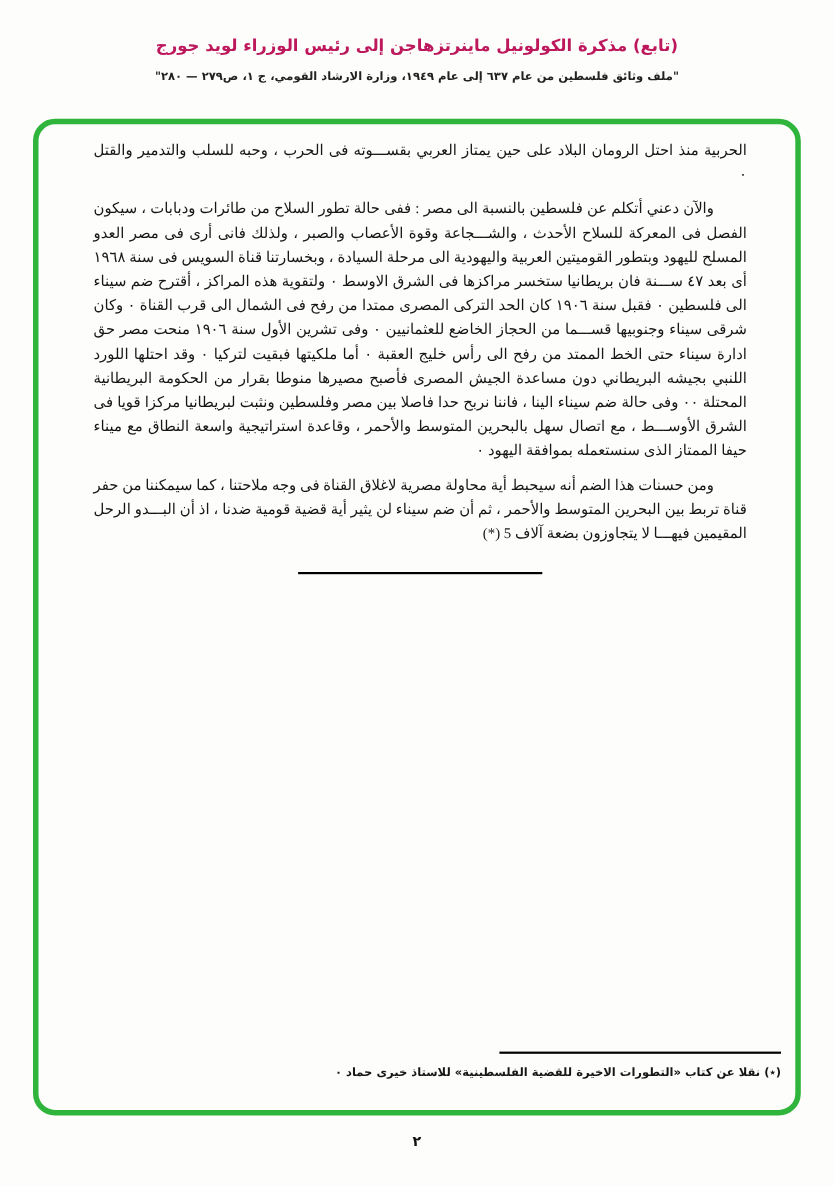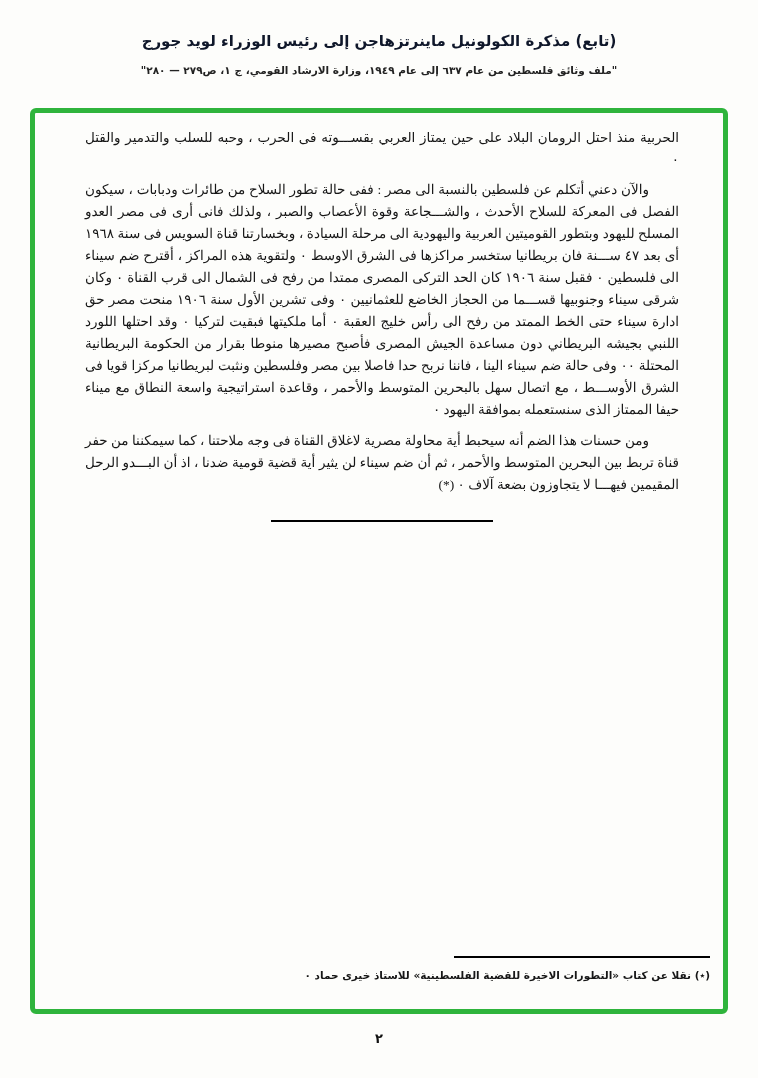--- a/index.html
+++ b/index.html
@@ -15,40 +15,40 @@
     inset: 0;
     background: #fdfdfb;
   }
   .doc-title {
     position: absolute;
     top: 32px; left: 0; right: 0;
     text-align: center;
     direction: rtl;
     font-weight: bold;
     font-size: 15px;
-    color: #0f172a;
+    color: #be185d;
     letter-spacing: 0.2px;
   }
   .doc-source {
     position: absolute;
     top: 64px; left: 0; right: 0;
     text-align: center;
     direction: rtl;
     font-weight: bold;
     font-size: 10.5px;
     color: #222;
   }
   .green-box {
     position: absolute;
     top: 108px;
     left: 30px;
     width: 698px;
     height: 906px;
     border: 5px solid #2fb43c;
-    border-radius: 6px;
+    border-radius: 20px;
     background: #fdfdfb;
   }
   .box-content {
     position: absolute;
     top: 13px;
     right: 44px;
     left: 50px;
     direction: rtl;
     text-align: justify;
     font-size: 13.5px;
@@ -99,21 +99,21 @@
 
   <div class="doc-title">(تابع) مذكرة الكولونيل ماينرتزهاجن إلى رئيس الوزراء لويد جورج</div>
 
   <div class="doc-source">"ملف وثائق فلسطين من عام ٦٣٧ إلى عام ١٩٤٩، وزارة الارشاد القومي، ج ١، ص٢٧٩ — ٢٨٠"</div>
 
   <div class="green-box">
 
     <div class="box-content">
       <p class="para">الحربية منذ احتل الرومان البلاد على حين يمتاز العربي بقســـوته فى الحرب ، وحبه للسلب والتدمير والقتل ٠</p>
       <p class="para indent">والآن دعني أتكلم عن فلسطين بالنسبة الى مصر : ففى حالة تطور السلاح من طائرات ودبابات ، سيكون الفصل فى المعركة للسلاح الأحدث ، والشـــجاعة وقوة الأعصاب والصبر ، ولذلك فانى أرى فى مصر العدو المسلح لليهود وبتطور القوميتين العربية واليهودية الى مرحلة السيادة ، وبخسارتنا قناة السويس فى سنة ١٩٦٨ أى بعد ٤٧ ســـنة فان بريطانيا ستخسر مراكزها فى الشرق الاوسط ٠ ولتقوية هذه المراكز ، أقترح ضم سيناء الى فلسطين ٠ فقبل سنة ١٩٠٦ كان الحد التركى المصرى ممتدا من رفح فى الشمال الى قرب القناة ٠ وكان شرقى سيناء وجنوبيها قســـما من الحجاز الخاضع للعثمانيين ٠ وفى تشرين الأول سنة ١٩٠٦ منحت مصر حق ادارة سيناء حتى الخط الممتد من رفح الى رأس خليج العقبة ٠ أما ملكيتها فبقيت لتركيا ٠ وقد احتلها اللورد اللنبي بجيشه البريطاني دون مساعدة الجيش المصرى فأصبح مصيرها منوطا بقرار من الحكومة البريطانية المحتلة ٠٠ وفى حالة ضم سيناء الينا ، فاننا نربح حدا فاصلا بين مصر وفلسطين ونثبت لبريطانيا مركزا قويا فى الشرق الأوســـط ، مع اتصال سهل بالبحرين المتوسط والأحمر ، وقاعدة استراتيجية واسعة النطاق مع ميناء حيفا الممتاز الذى سنستعمله بموافقة اليهود ٠</p>
-      <p class="para indent">ومن حسنات هذا الضم أنه سيحبط أية محاولة مصرية لاغلاق القناة فى وجه ملاحتنا ، كما سيمكننا من حفر قناة تربط بين البحرين المتوسط والأحمر ، ثم أن ضم سيناء لن يثير أية قضية قومية ضدنا ، اذ أن البـــدو الرحل المقيمين فيهـــا لا يتجاوزون بضعة آلاف ٠ (*)</p>
+      <p class="para indent">ومن حسنات هذا الضم أنه سيحبط أية محاولة مصرية لاغلاق القناة فى وجه ملاحتنا ، كما سيمكننا من حفر قناة تربط بين البحرين المتوسط والأحمر ، ثم أن ضم سيناء لن يثير أية قضية قومية ضدنا ، اذ أن البـــدو الرحل المقيمين فيهـــا لا يتجاوزون بضعة آلاف 5 (*)</p>
       <div class="mid-divider"></div>
     </div>
 
     <div class="footnote-area">
       <div class="footnote-rule"></div>
       <div class="footnote-text">(٭) نقلا عن كتاب «التطورات الاخيرة للقضية الفلسطينية» للاستاذ خيرى حماد ٠</div>
     </div>
 
   </div>
 

